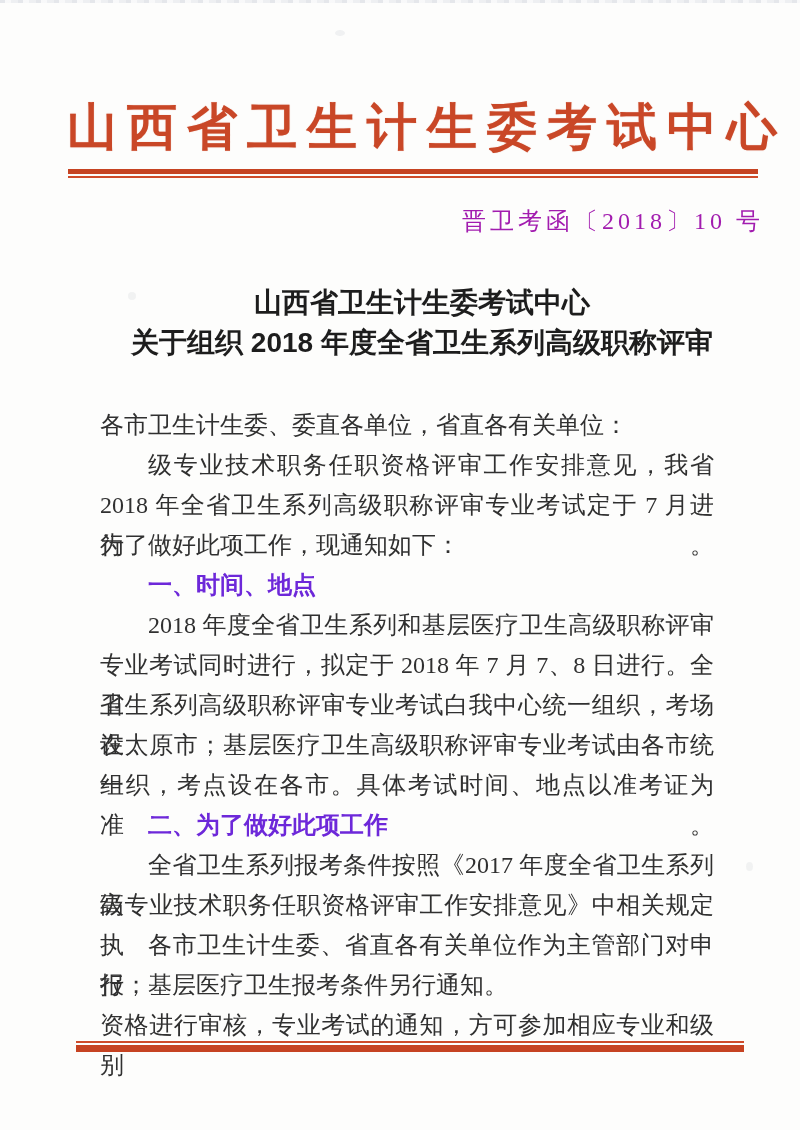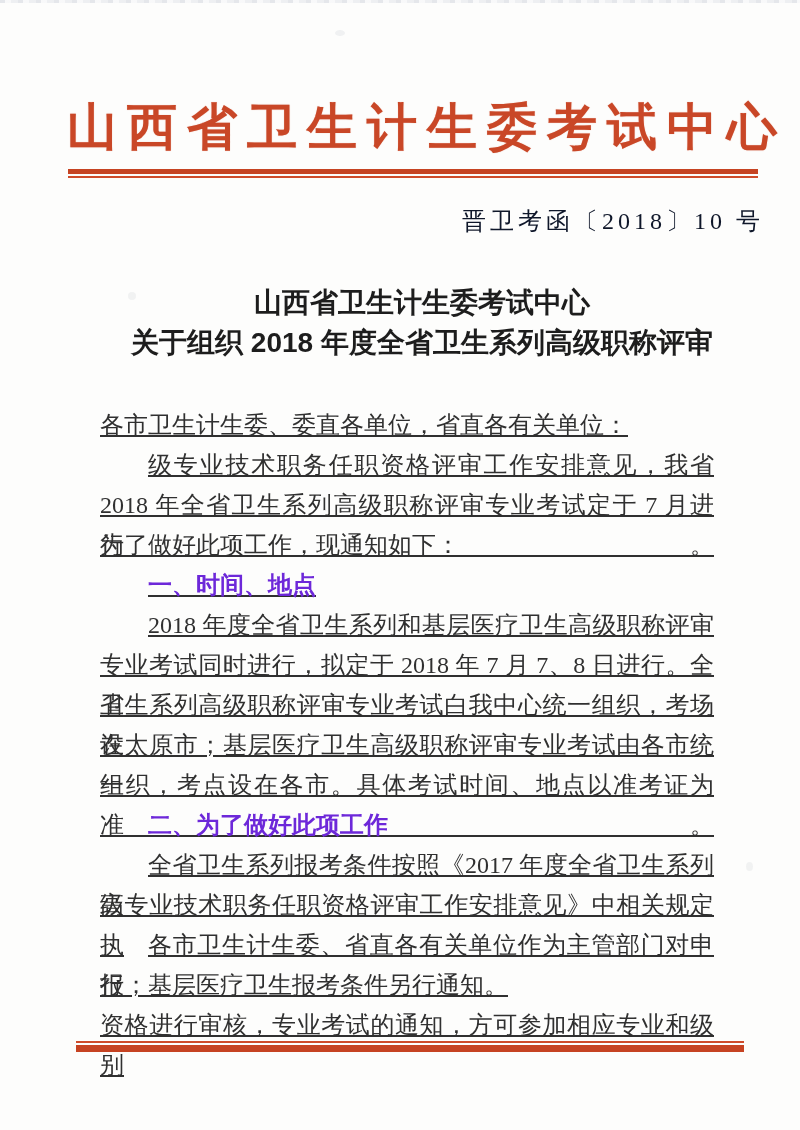--- a/index.html
+++ b/index.html
@@ -27,36 +27,35 @@
     text-shadow:0 0 1px rgba(201,71,39,.45);
     white-space:nowrap;
   }
   .rule-head { position:absolute; top:169px; left:68px; width:690px; }
   .rule-head .bar-thick { height:5px; background:#c64322; }
   .rule-head .bar-thin  { height:2px; background:#cf4b2a; margin-top:2px; }
 
   .doc-number {
     position:absolute; top:205px; right:80px;
     font-size:24px; letter-spacing:4px;
-    color:#0f172a;
+    color:#a21caf;
   }
 
   .title-block {
     position:absolute; top:283px; left:0; width:100%;
     text-align:center;
     font-family:"Liberation Sans", sans-serif;
     font-weight:bold; color:#1d1d1d;
   }
   .title-line { font-size:28px; line-height:40px; white-space:nowrap; }
 
   .body-block {
     position:absolute; top:405px; left:100px; width:614px;
     font-size:24px; line-height:40px;
     color:#303030;
-    text-decoration:underline;
   }
   .line { height:40px; white-space:nowrap; }
   .line.fill { white-space:normal; text-align:justify; text-align-last:justify; text-justify:inter-character; }
   .line.indent { text-indent:2em; }
   .line.heading { font-weight:bold; font-family:"Liberation Sans", sans-serif; color:#6d28d9; }
 
   .rule-foot { position:absolute; top:1041px; left:76px; width:668px; }
   .rule-foot .bar-thin  { height:2px; background:#cf4b2a; }
   .rule-foot .bar-thick { height:7px; background:#c64322; margin-top:2px; }
 

